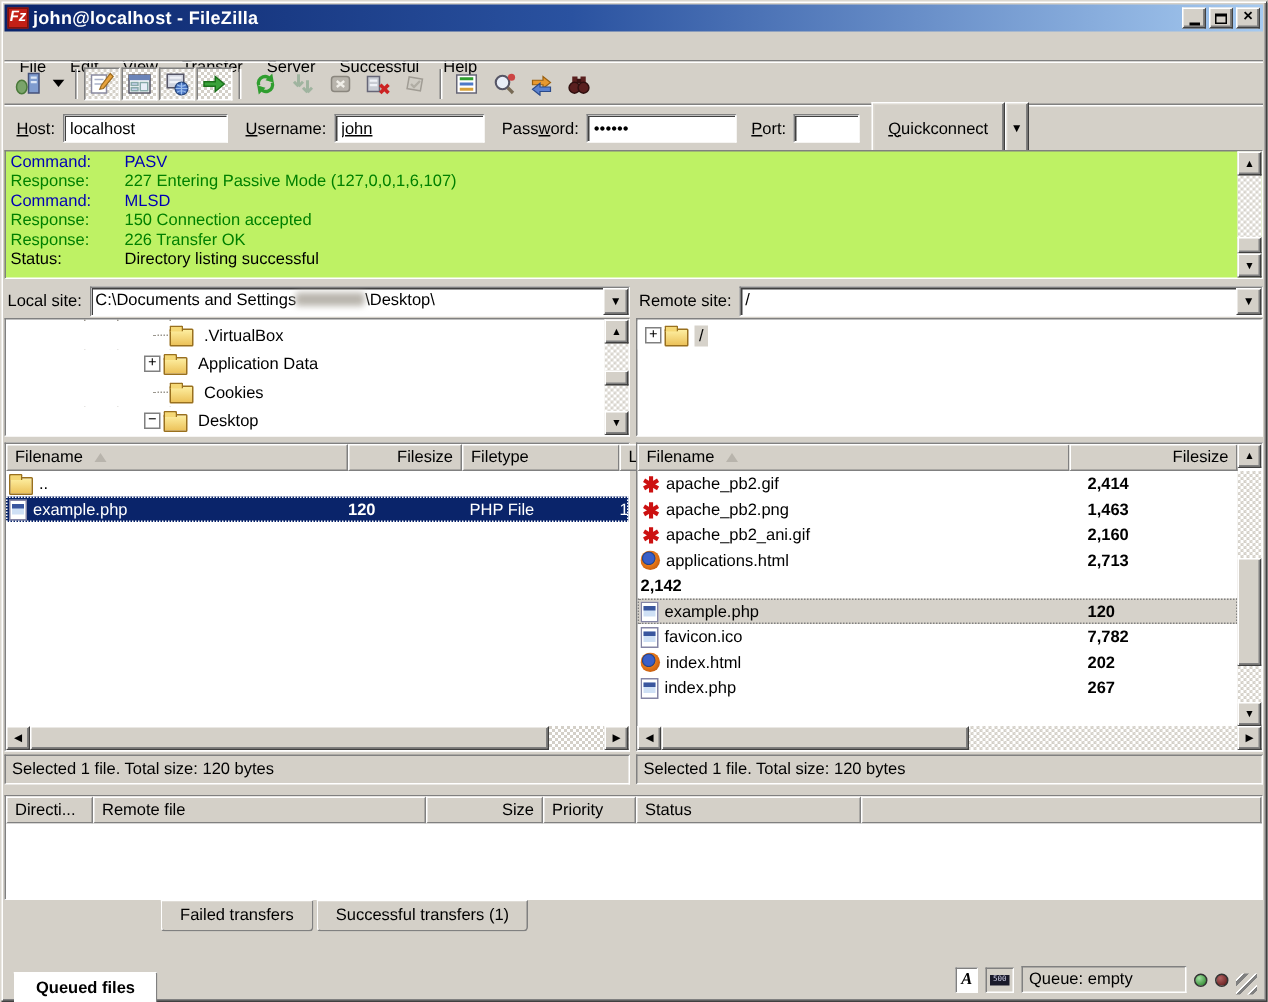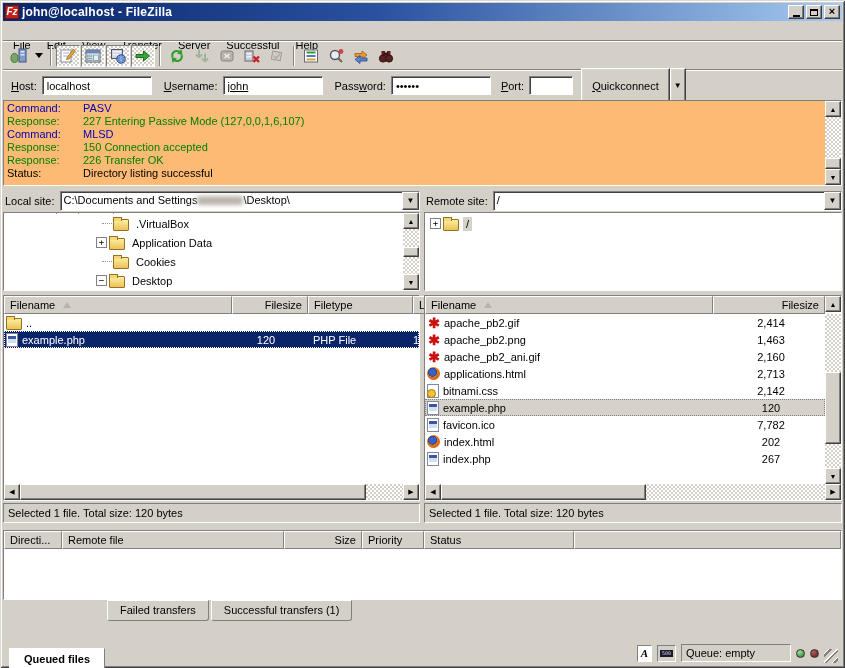--- a/index.html
+++ b/index.html
@@ -39,21 +39,21 @@
   
   .qcbar { height:29px; flex:0 0 29px; display:flex; align-items:center; padding-left:8px; }
   .qlabel { margin-right:5px; }
   .field { background:#fff; border:1px solid; border-color:#808080 #fff #fff #808080;
     box-shadow: inset 1px 1px 0 #404040; height:19px; padding:2px 4px; font-size:11px; }
   .btn { background:#d4d0c8; border:1px solid; border-color:#fff #404040 #404040 #fff;
     box-shadow: inset -1px -1px 0 #808080, inset 1px 1px 0 #dcd8d0;
     padding:2px 10px; height:36px; font-size:11px; }
   .ddbtn { width:16px; padding:2px 0; text-align:center; font-size:8px; }
   
-  .logwrap { height:86px; flex:0 0 86px; border:1px solid; border-color:#808080 #fff #fff #808080; display:flex; background:#fdba74; }
+  .logwrap { height:86px; flex:0 0 86px; border:1px solid; border-color:#808080 #fff #fff #808080; display:flex; background:#bef264; }
   .log { flex:1; padding:1px 0 0 3px; overflow:hidden; }
   .logline { display:flex; height:13px; line-height:13px; }
   .loglabel { width:76px; flex:0 0 76px; }
   .t-cmd { color:#0000b4; }
   .t-resp { color:#008000; }
   .t-status { color:#000; }
   
   .vscroll { width:16px; flex:0 0 16px; display:flex; flex-direction:column;
     background-image: linear-gradient(45deg,#d4d0c8 25%,transparent 25%,transparent 75%,#d4d0c8 75%),
                       linear-gradient(45deg,#d4d0c8 25%,transparent 25%,transparent 75%,#d4d0c8 75%);
@@ -110,21 +110,21 @@
     display:flex; flex-direction:column; height:206px; }
   .lheader { height:18px; flex:0 0 18px; display:flex; background:#d4d0c8; }
   .hcell { border:1px solid; border-color:#fff #808080 #808080 #fff; padding:2px 5px;
     display:flex; align-items:center; white-space:nowrap; overflow:hidden; background:#d4d0c8; }
   .sortarrow { width:0; height:0; border-left:4px solid transparent; border-right:4px solid transparent;
     border-bottom:6px solid #b8b4ac; margin-left:8px; }
   .lbody { flex:1; display:flex; overflow:hidden; }
   .lrows { flex:1; overflow:hidden; }
   .frow { height:17px; display:flex; align-items:center; padding-left:2px; }
   .frow .fname { flex:1; white-space:nowrap; overflow:hidden; display:flex; align-items:center; }
-  .fsize { text-align:center; padding-right:8px; white-space:nowrap; }
+  .fsize { text-align:left; padding-right:8px; white-space:nowrap;font-weight:bold; }
   .ftype { padding-left:5px; white-space:nowrap; overflow:hidden; }
   .fextra { white-space:nowrap; overflow:hidden; }
   .sel-active { background:#0a246a; color:#fff; outline:1px dotted #fff; outline-offset:-1px; }
   .statusline { height:20px; flex:0 0 20px; margin-top:2px; border:1px solid; border-color:#808080 #fff #fff #808080;
     padding:3px 4px; background:#d4d0c8; white-space:nowrap; }
   
   .queuewrap { border:1px solid; border-color:#808080 #fff #fff #808080; background:#fff;
     display:flex; flex-direction:column; flex:1 1 auto; min-height:70px; }
   .qbody { flex:1; background:#fff; }
   
@@ -505,24 +505,20 @@
                 <span class="fsize" style="width:100px;flex:0 0 100px">2,160</span>
               </div>
             <div class="frow">
                 <span class="fname">
                   <span class="iff"></span>
                   <span>applications.html</span>
                 </span>
                 <span class="fsize" style="width:100px;flex:0 0 100px">2,713</span>
               </div>
             <div class="frow">
-                <span class="fname">
-                  <span class="ipage css"></span>
-                  <span>bitnami.css</span>
-                </span>
                 <span class="fsize" style="width:100px;flex:0 0 100px">2,142</span>
               </div>
             <div class="frow sel-inactive" style="outline:1px dotted #808080;outline-offset:-1px">
                 <span class="fname">
                   <span class="ipage php"></span>
                   <span>example.php</span>
                 </span>
                 <span class="fsize" style="width:100px;flex:0 0 100px">120</span>
               </div>
             <div class="frow">

